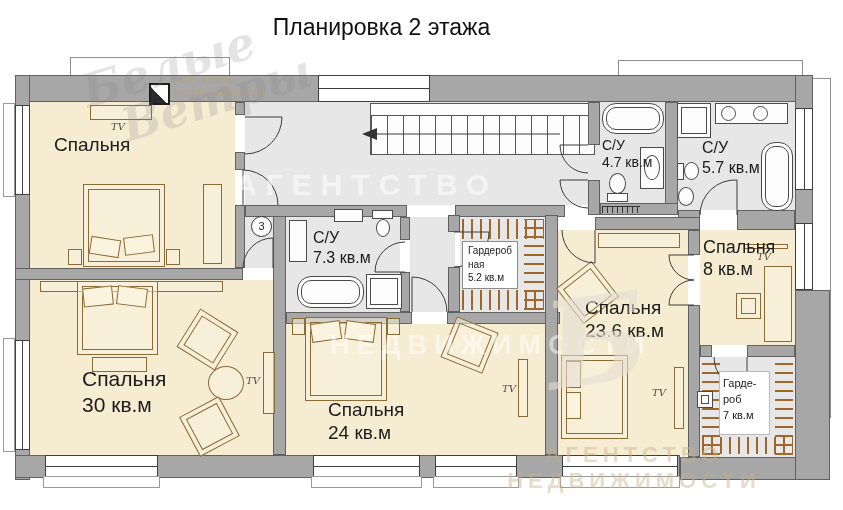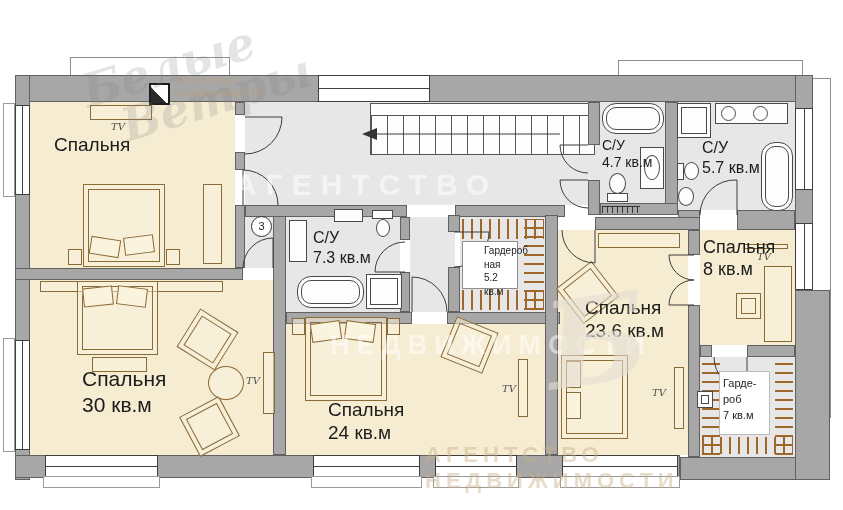--- a/index.html
+++ b/index.html
@@ -44,29 +44,30 @@
   .wm   { position:absolute; pointer-events:none; }
   .wm-script { font:italic bold 46px "DejaVu Serif",serif; color:rgba(130,130,130,.22);
                transform:rotate(-17deg); line-height:.95; }
   .wm-agency-sm { font:9px "Liberation Sans",sans-serif; letter-spacing:1px;
                   color:rgba(185,160,115,.75); line-height:1.3; }
   .wm-big { font:bold 30px "Liberation Sans",sans-serif; letter-spacing:9px;
             color:rgba(255,255,255,.55); }
   .wm-big2{ font:bold 27px "Liberation Sans",sans-serif; letter-spacing:7px;
             color:rgba(255,255,255,.5); }
   .wm-bottom { font:bold 22px "Liberation Sans",sans-serif; letter-spacing:5px;
-               color:rgba(200,178,135,.45); }
+               color:rgba(200,178,135,.45);text-align:center; }
   .wm-b { font:italic bold 120px "DejaVu Serif",serif; color:rgba(228,222,210,.6);
           transform:rotate(-8deg); }
 </style>
 </head>
 <body>
 
 <div class="plan">
 
+  <div class="title">Планировка 2 этажа</div>
 
   <div class="roof" style="left:70px;top:57px;width:160px;height:25px"></div>
   <div class="roof" style="left:618px;top:60px;width:185px;height:32px"></div>
   <div class="roof" style="left:810px;top:78px;width:21px;height:340px"></div>
 
   <div class="room cream" style="left:30px;top:102px;width:205px;height:166px"></div>
   <div class="room wet" style="left:245px;top:102px;width:355px;height:103px"></div>
   <div class="room wet" style="left:245px;top:205px;width:28px;height:63px"></div>
   <div class="room wet" style="left:410px;top:217px;width:45px;height:95px"></div>
   <div class="room wet" style="left:600px;top:102px;width:65px;height:101px"></div>
@@ -267,21 +268,21 @@
     <div>4.7 кв.м</div>
   </div>
   <div class="label" style="left:702px;top:138px;font-size:16px">
     <div>С/У</div>
     <div>5.7 кв.м</div>
   </div>
   <div class="label" style="left:313px;top:228px;font-size:16px">
     <div>С/У</div>
     <div>7.3 кв.м</div>
   </div>
-  <div class="lblbox" style="left:462px;top:241px;width:56px;height:48px;font-size:10px;padding:2px 21px;line-height:1.35">
+  <div class="lblbox" style="left:462px;top:241px;width:56px;height:48px;font-size:10px;padding:2px 5px;line-height:1.35">
     <div>Гардероб</div>
     <div>ная</div>
     <div>5.2 кв.м</div>
   </div>
   <div class="label" style="left:703px;top:237px;font-size:18px">
     <div>Спальня</div>
     <div>8 кв.м</div>
   </div>
   <div class="label" style="left:585px;top:296px;font-size:19px">
     <div>Спальня</div>

